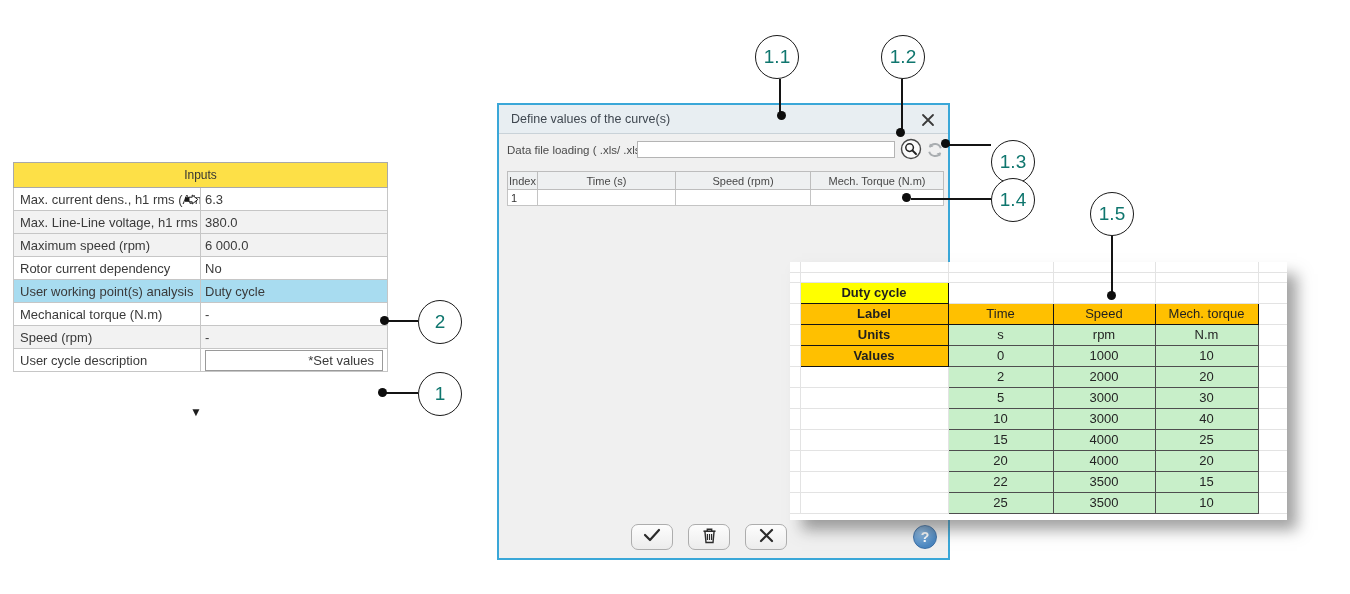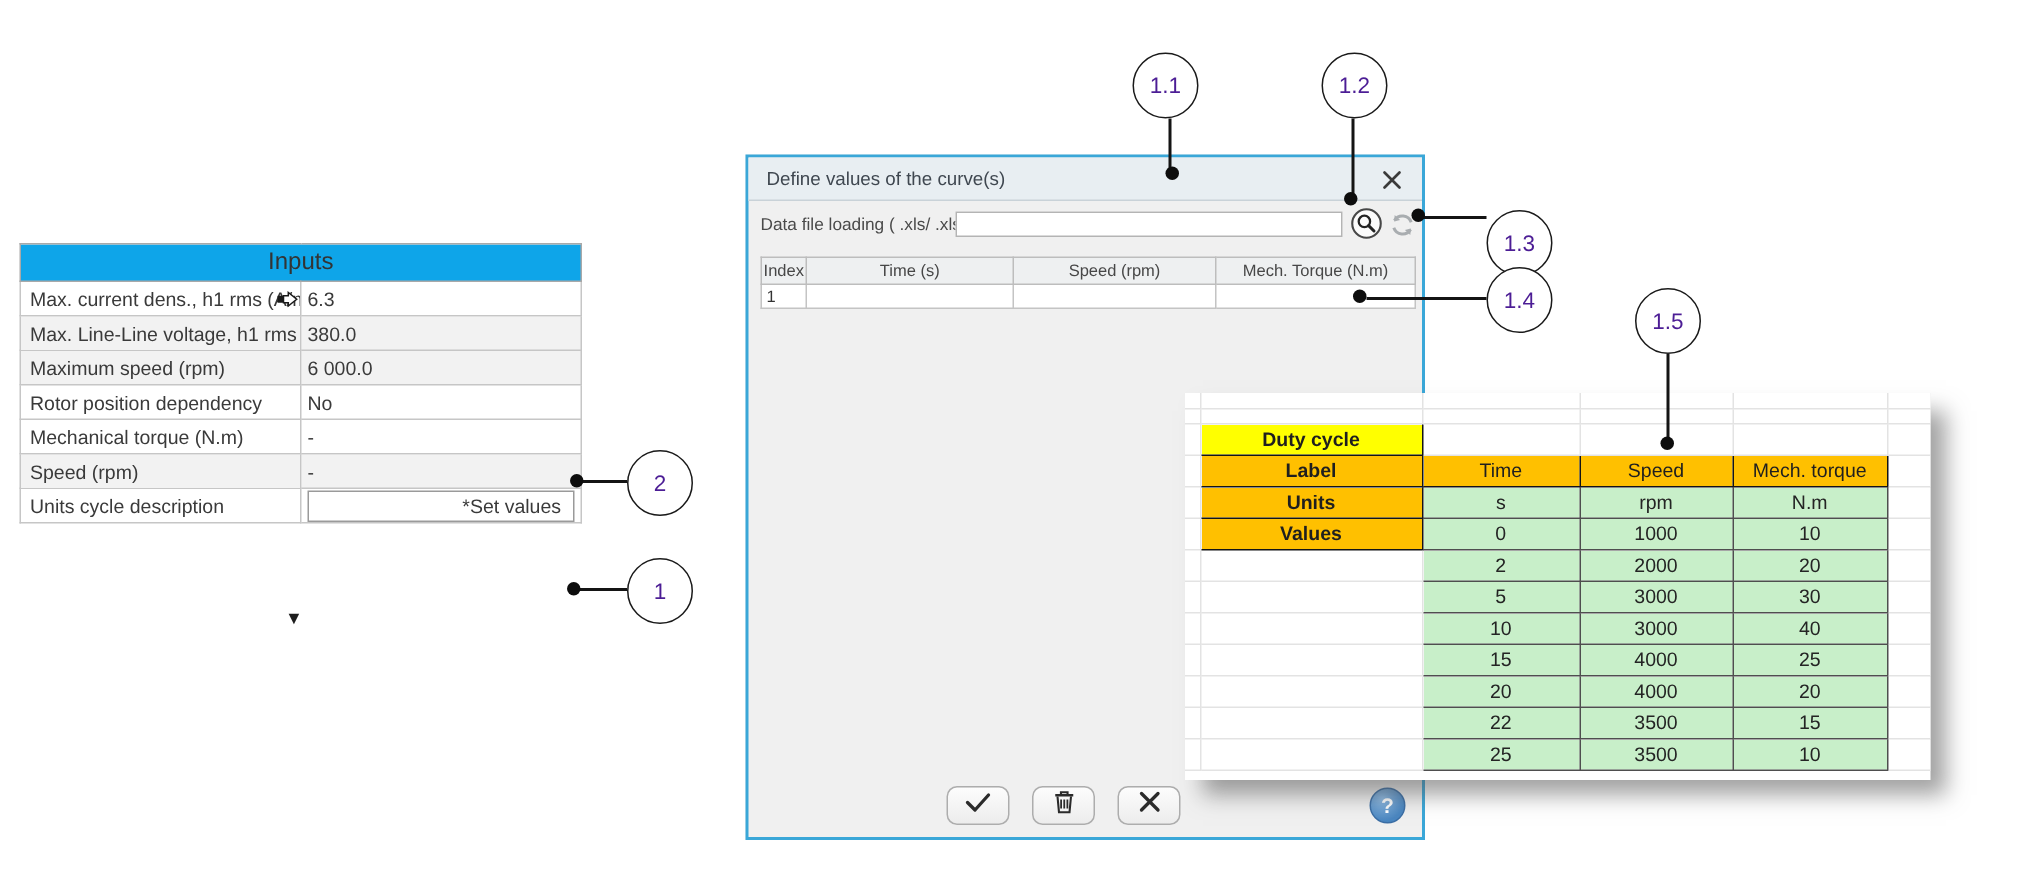--- a/index.html
+++ b/index.html
@@ -6,22 +6,22 @@
     --accent:#3aa7d8; --highlight:#a8dcf0; --yellow:#ffff00; --orange:#ffc000;
     --green:#c8efc9; --helpblue:#4a86c0;
   }
   *{margin:0;padding:0;box-sizing:border-box;}
   body{background:#fff;font-family:"Liberation Sans",sans-serif;}
   #stage{position:relative;width:1350px;height:594px;background:#ffffff;overflow:hidden;}
 
   
   #inputs-wrap{position:absolute;left:13px;top:162px;width:375px;z-index:5;}
   #inputs-wrap table{width:375px;border-collapse:collapse;table-layout:fixed;}
-  #inputs-wrap th{height:25px;background:#0ea5e9;border:1px solid #a9a9a9;
-    font-size:16px;font-weight:normal;color:#333;text-align:center;}
+  #inputs-wrap th{height:25px;background:#fde047;border:1px solid #a9a9a9;
+    font-size:12px;font-weight:normal;color:#333;text-align:center;}
   #inputs-wrap td{height:23px;border:1px solid #c6c6c6;font-size:13px;color:#3a3a3a;
     white-space:nowrap;overflow:hidden;}
   #inputs-wrap td.lbl{width:270px;padding-left:6px;position:relative;}
   #inputs-wrap td.val{width:105px;padding:0 4px;}
   #inputs-wrap tr.alt td{background:#f2f2f2;}
   #inputs-wrap tr.sel td{background:var(--highlight);}
   .rowicon{position:absolute;right:1px;top:5px;}
   .setbox{border:1px solid #9a9a9a;height:21px;line-height:20px;text-align:right;
     padding-right:8px;background:#fff;}
   #down-arrow{position:absolute;left:190px;top:405px;font-size:12px;color:#1d1d1d;z-index:5;}
@@ -62,22 +62,22 @@
     background:#fff;font-size:13px;color:#1f1f1f;text-align:center;white-space:nowrap;
     overflow:hidden;padding:0;}
   #sheet tr.thin td{height:10px;}
   #sheet td.y{background:var(--yellow);border:1.2px solid #141414;font-weight:bold;}
   #sheet td.o{background:var(--orange);border:1.2px solid #141414;}
   #sheet td.b{font-weight:bold;}
   #sheet td.g{background:var(--green);border:1px solid #4e4e4e;color:#242424;}
 
   
   .callout{position:absolute;width:44px;height:44px;border:1.5px solid #1a1a1a;border-radius:50%;
-    background:#fff;display:flex;align-items:center;justify-content:center;font-size:15px;
-    color:#4c1d95;z-index:40;}
+    background:#fff;display:flex;align-items:center;justify-content:center;font-size:19px;
+    color:#0f766e;z-index:40;}
   .cline{position:absolute;background:#141414;z-index:39;}
   .cdot{position:absolute;width:9px;height:9px;border-radius:50%;background:#0d0d0d;z-index:39;}
 </style>
 </head>
 <body>
 
 <div id="stage">
 
   <div id="inputs-wrap">
     <table>
@@ -96,33 +96,37 @@
           </tr>
           <tr class="alt">
             <td class="lbl"><span>Max. Line-Line voltage, h1 rms (V)</span></td>
             <td class="val">380.0</td>
           </tr>
           <tr class="alt">
             <td class="lbl"><span>Maximum speed (rpm)</span></td>
             <td class="val">6 000.0</td>
           </tr>
           <tr>
-            <td class="lbl"><span>Rotor position dependency</span></td>
+            <td class="lbl"><span>Rotor current dependency</span></td>
             <td class="val">No</td>
+          </tr>
+          <tr class="sel">
+            <td class="lbl"><span>User working point(s) analysis</span></td>
+            <td class="val">Duty cycle</td>
           </tr>
           <tr>
             <td class="lbl"><span>Mechanical torque (N.m)</span></td>
             <td class="val">-</td>
           </tr>
           <tr class="alt">
             <td class="lbl"><span>Speed (rpm)</span></td>
             <td class="val">-</td>
           </tr>
           <tr>
-            <td class="lbl"><span>Units cycle description</span></td>
+            <td class="lbl"><span>User cycle description</span></td>
             <td class="val">
               <div class="setbox">*Set values</div>
             </td>
           </tr>
         </tbody>
     </table>
   </div>
   <span id="down-arrow">▼</span>
 
   <div id="dialog">

